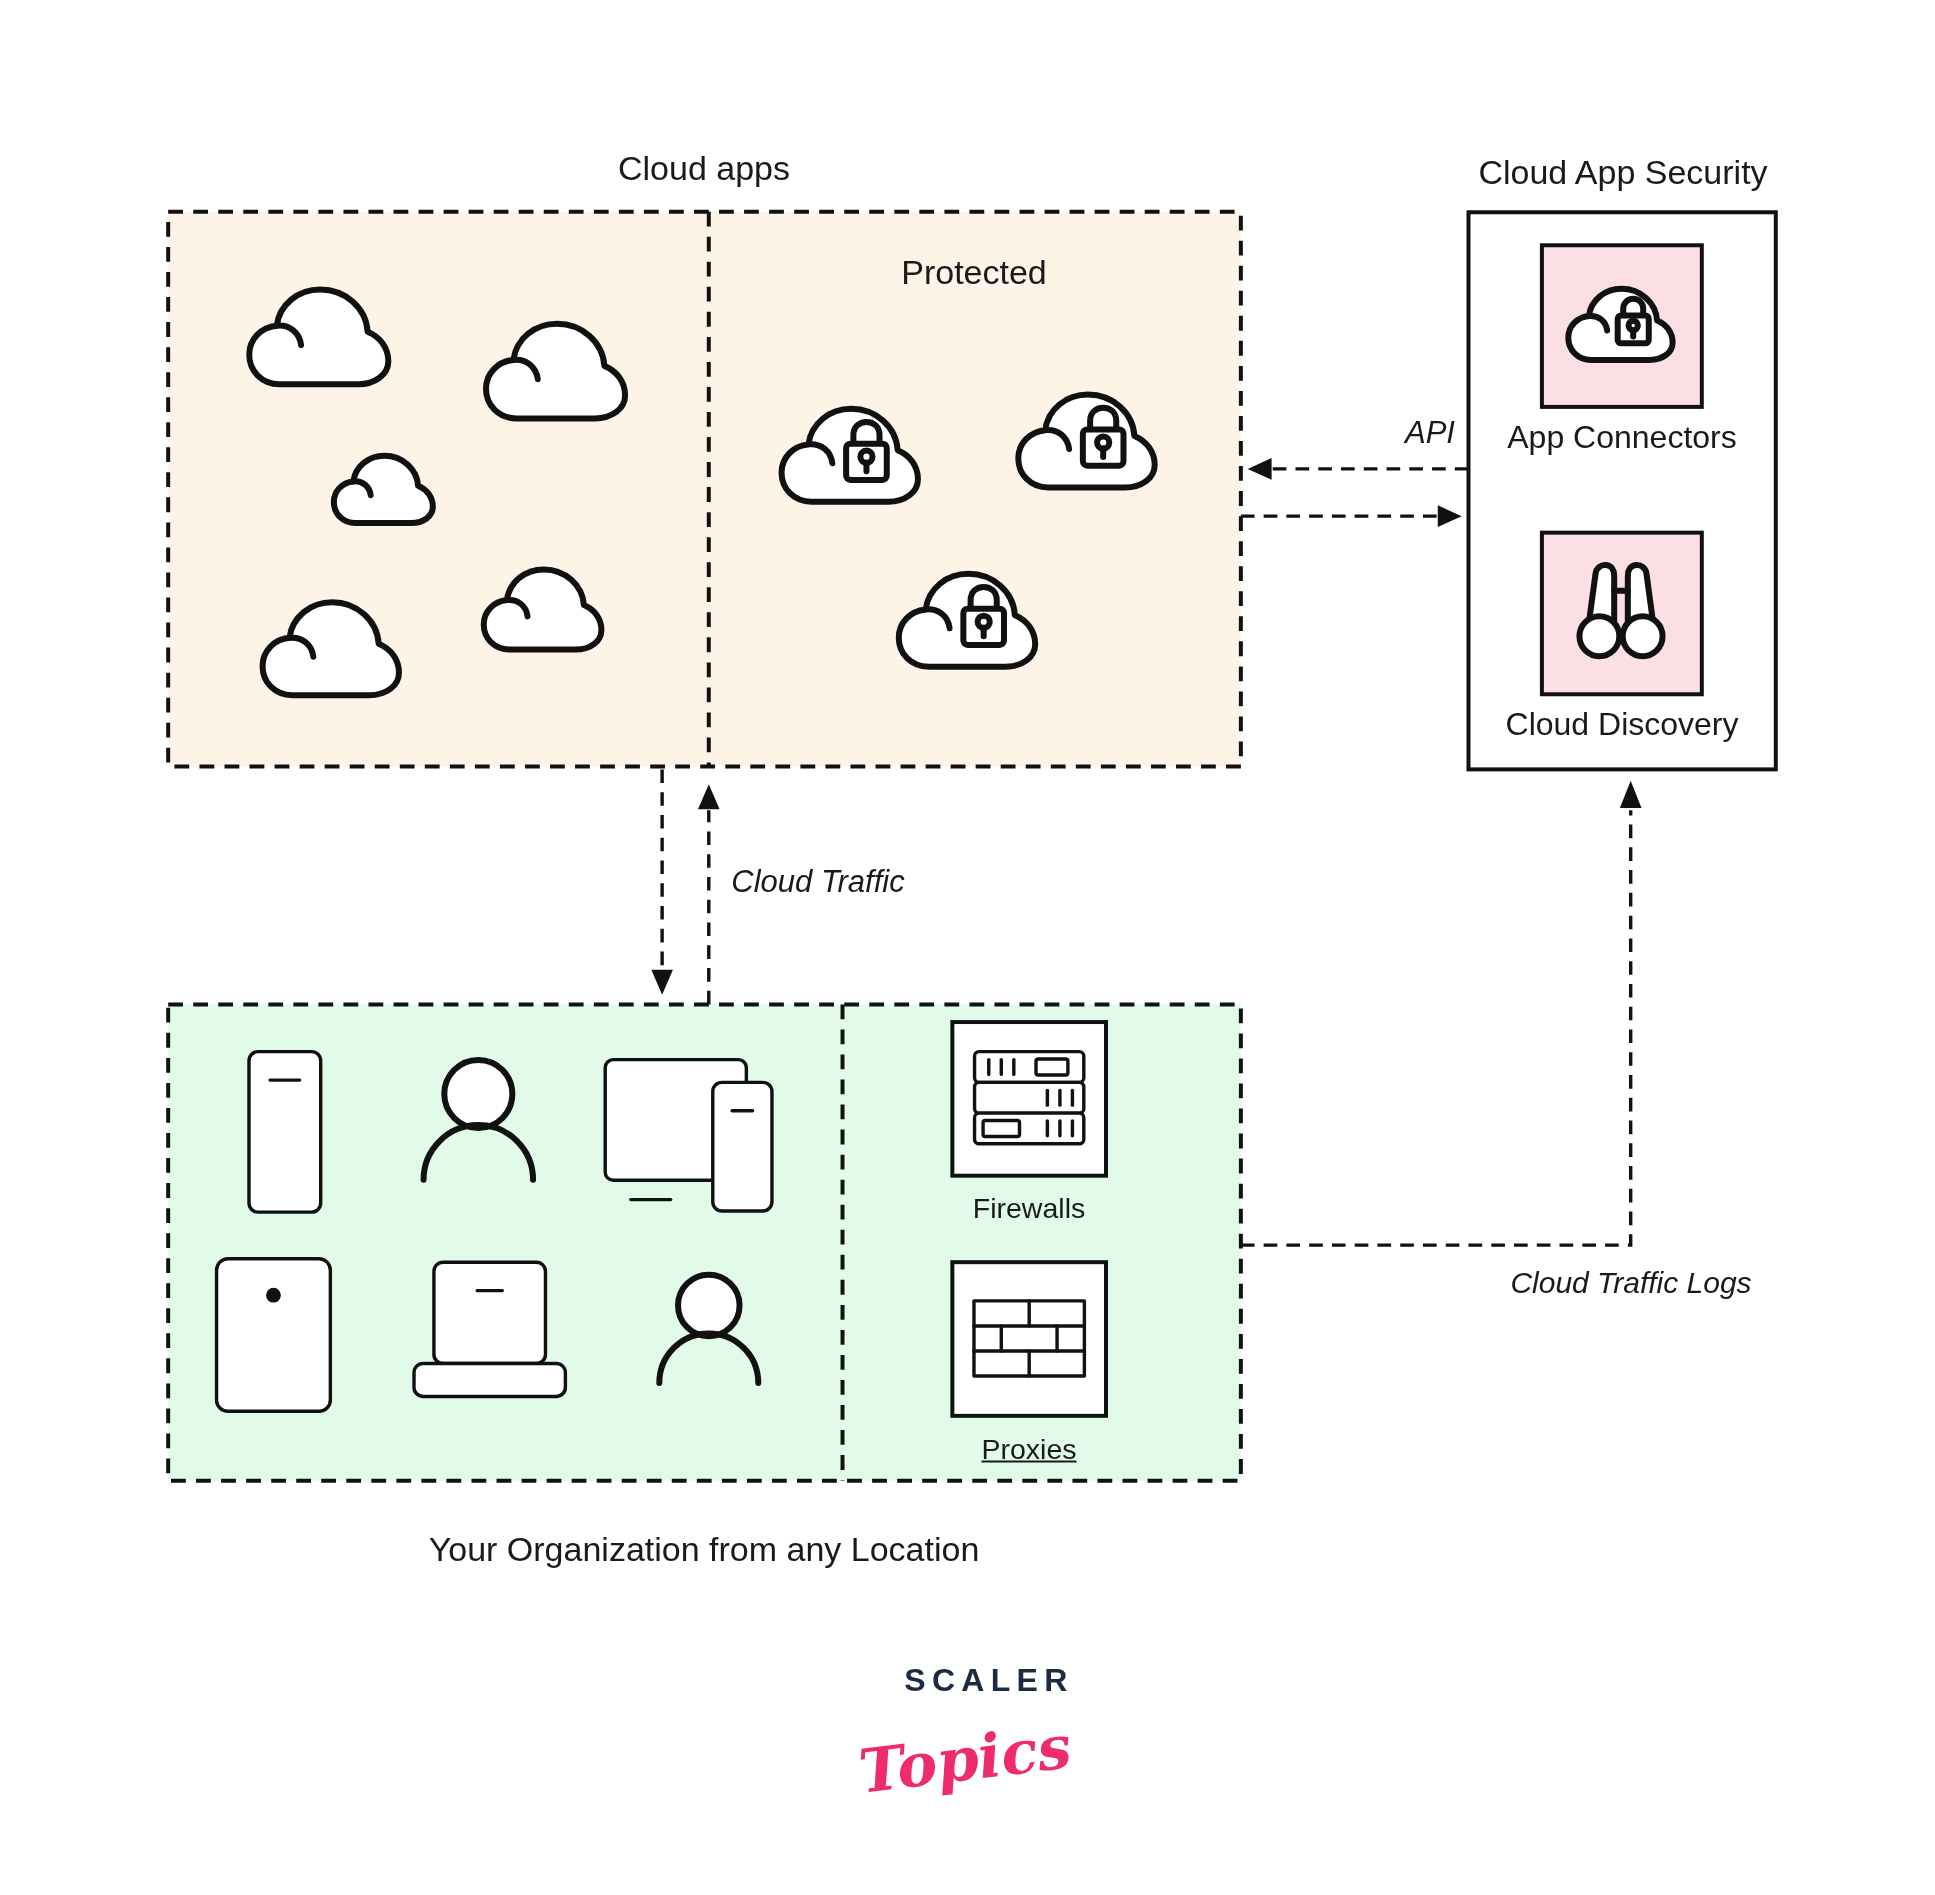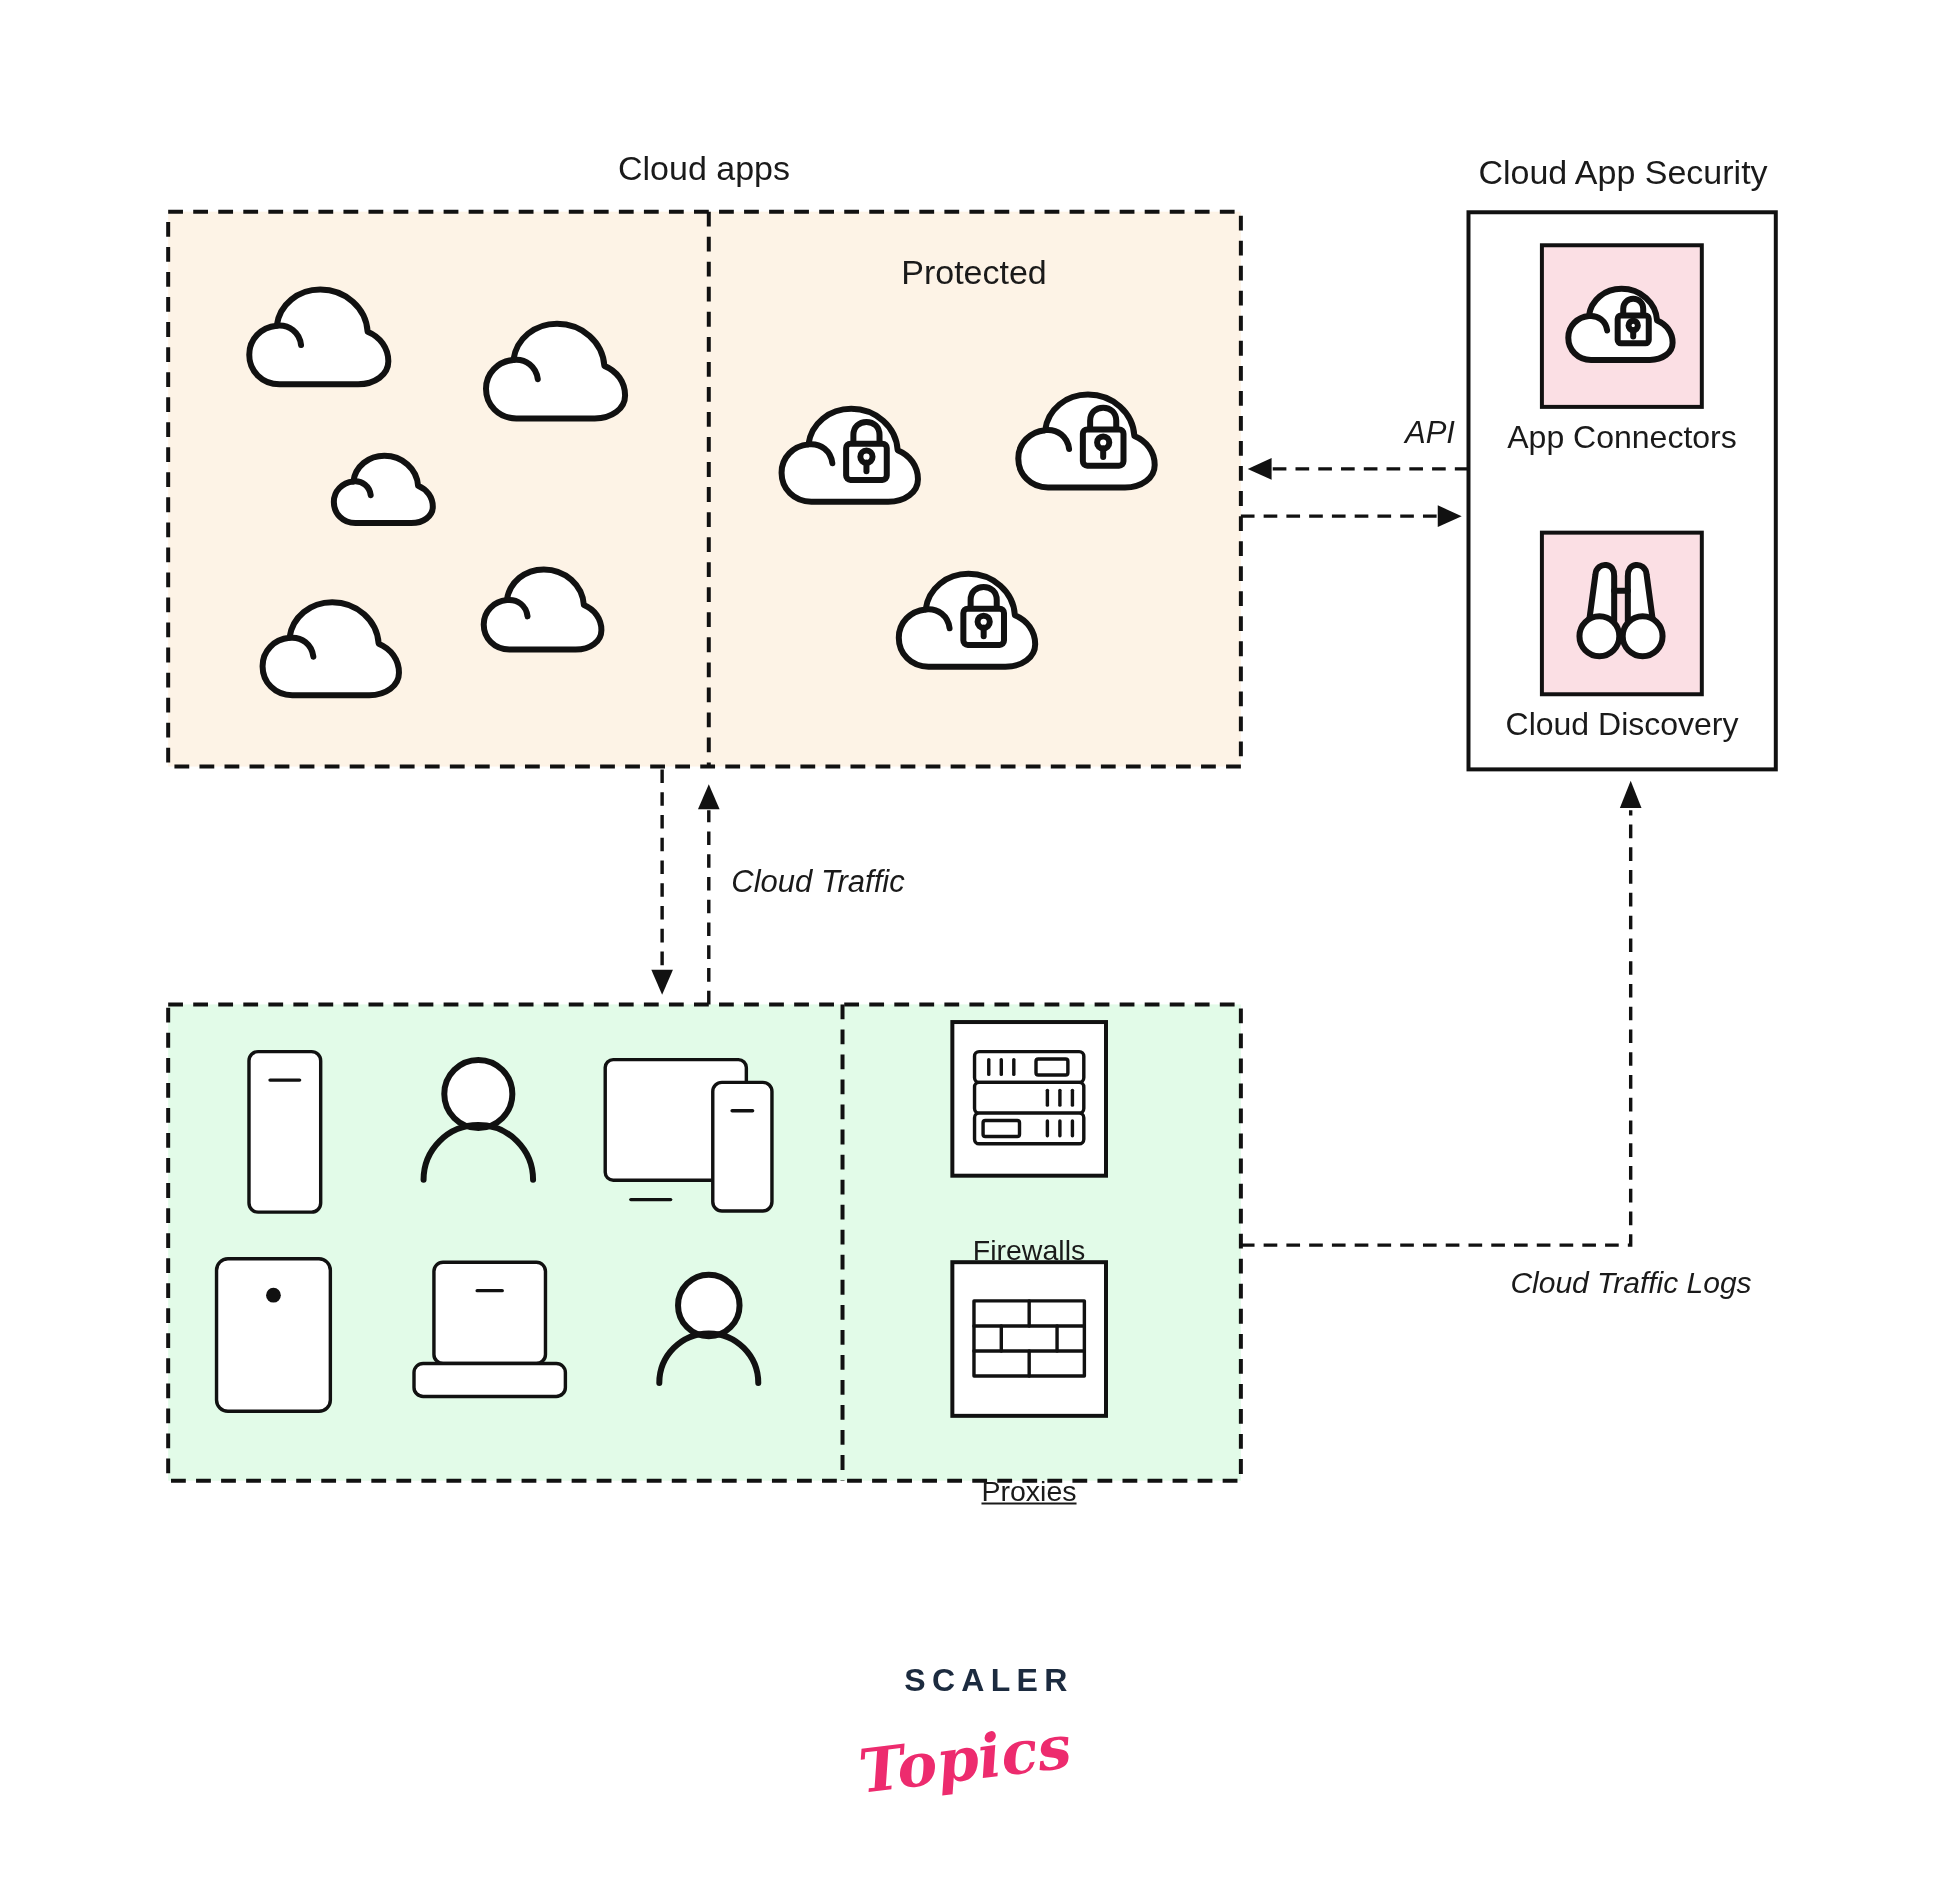--- a/index.html
+++ b/index.html
@@ -14,21 +14,21 @@
   svg.diagram{position:absolute;left:0;top:0;}
   .lbl{
     position:absolute;
     transform:translate(-50%,-50%);
     white-space:nowrap;
     color:#1a1a1a;
     text-align:center;
   }
   .title{font-size:34px;}
   .sub{font-size:32px;}
-  .small{font-size:28.5px;margin-top:42px;}
+  .small{font-size:28.5px;}
   .it{font-style:italic;font-size:31px;}
   .logo-scaler{
     font-size:32px;font-weight:bold;letter-spacing:6.3px;color:#1c2b3f;
   }
   .logo-topics{
     font-family:"DejaVu Serif", serif;
     font-style:italic;font-weight:bold;
     font-size:60px;color:#ed2b6e;
     transform:translate(-50%,-50%) rotate(-7deg);
   }
@@ -180,20 +180,21 @@
   <div class="lbl sub" style="left:1622px;top:724px;">Cloud Discovery</div>
 
   <div class="lbl it" style="left:818px;top:882px;">Cloud Traffic</div>
 
   <div class="lbl small" style="left:1029px;top:1208px;">Firewalls</div>
 
   <div class="lbl small" style="left:1029px;top:1449px;text-decoration:underline;">Proxies</div>
 
   <div class="lbl it" style="left:1631px;top:1283px;font-size:30px;">Cloud Traffic Logs</div>
 
+  <div class="lbl title" style="left:704px;top:1549px;">Your Organization from any Location</div>
 
   <div>
     <div class="lbl logo-scaler" style="left:969px;top:1680px;margin-left:20px;">SCALER</div>
     <div class="lbl logo-topics" style="left:965px;top:1759px;">Topics</div>
   </div>
 
 </div>
 
 
 </body></html>

